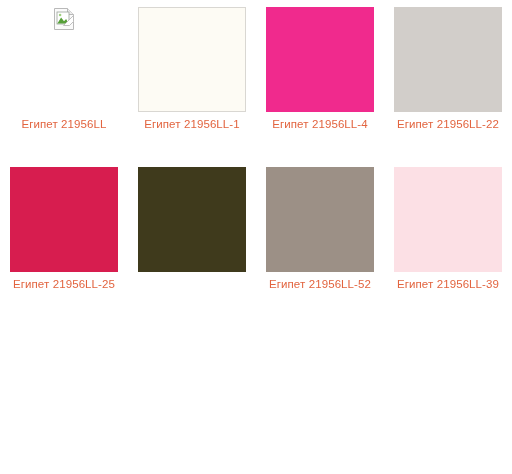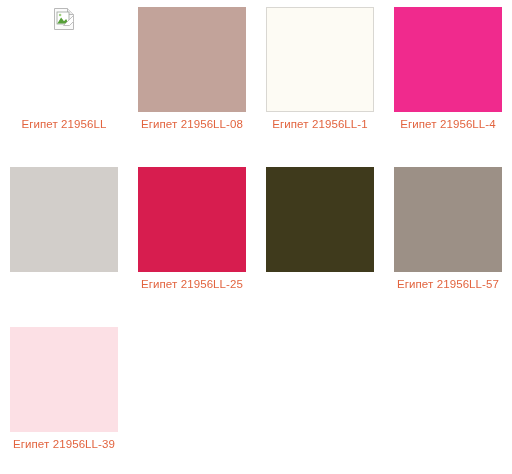--- a/index.html
+++ b/index.html
@@ -85,42 +85,39 @@
           <path d="M13.5 0.5 V6.5 H19.5" fill="#eeeeee" stroke="#b9b9b9" stroke-width="1"></path>  
           <rect x="3" y="4" width="12" height="12" fill="#ffffff" stroke="#9aa39a" stroke-width="0.8"></rect>  
           <path d="M3.4 15.6 L7.1 9.6 L10.0 13.3 L12.1 11.0 L14.6 15.6 Z" fill="#57a03a"></path>  
           <circle cx="6.1" cy="7.0" r="1.3" fill="#9fd07f"></circle>  
           <path d="M9.5 17.5 L19.5 7.5 L19.5 13.5 L15.5 17.5 Z" fill="#ffffff" stroke="#b9b9b9" stroke-width="0.9"></path>
         </svg>
       </div>
     <div class="swatch-label">Египет 21956LL</div>
   </div>
     <div class="swatch-cell">
-    <div class="swatch-chip" style="background-color: rgb(194, 163, 154);"></div>
-    <div class="swatch-label">Египет 21956LL-08</div>
-  </div>
-    <div class="swatch-cell">
     <div class="swatch-chip bordered" style="background-color: rgb(253, 251, 244);"></div>
     <div class="swatch-label">Египет 21956LL-1</div>
   </div>
     <div class="swatch-cell">
     <div class="swatch-chip" style="background-color: rgb(240, 42, 141);"></div>
     <div class="swatch-label">Египет 21956LL-4</div>
   </div>
     <div class="swatch-cell">
     <div class="swatch-chip" style="background-color: rgb(210, 206, 202);"></div>
+    <div class="swatch-label">Египет 21956LL-22</div>
   </div>
     <div class="swatch-cell">
     <div class="swatch-chip" style="background-color: rgb(215, 29, 79);"></div>
     <div class="swatch-label">Египет 21956LL-25</div>
   </div>
     <div class="swatch-cell">
     <div class="swatch-chip" style="background-color: rgb(63, 58, 28);"></div>
   </div>
     <div class="swatch-cell">
     <div class="swatch-chip" style="background-color: rgb(156, 144, 134);"></div>
-    <div class="swatch-label">Египет 21956LL-57</div>
+    <div class="swatch-label">Египет 21956LL-52</div>
   </div>
     <div class="swatch-cell">
     <div class="swatch-chip" style="background-color: rgb(252, 224, 229);"></div>
     <div class="swatch-label">Египет 21956LL-39</div>
   </div>
   </div>
 
 </body></html>

